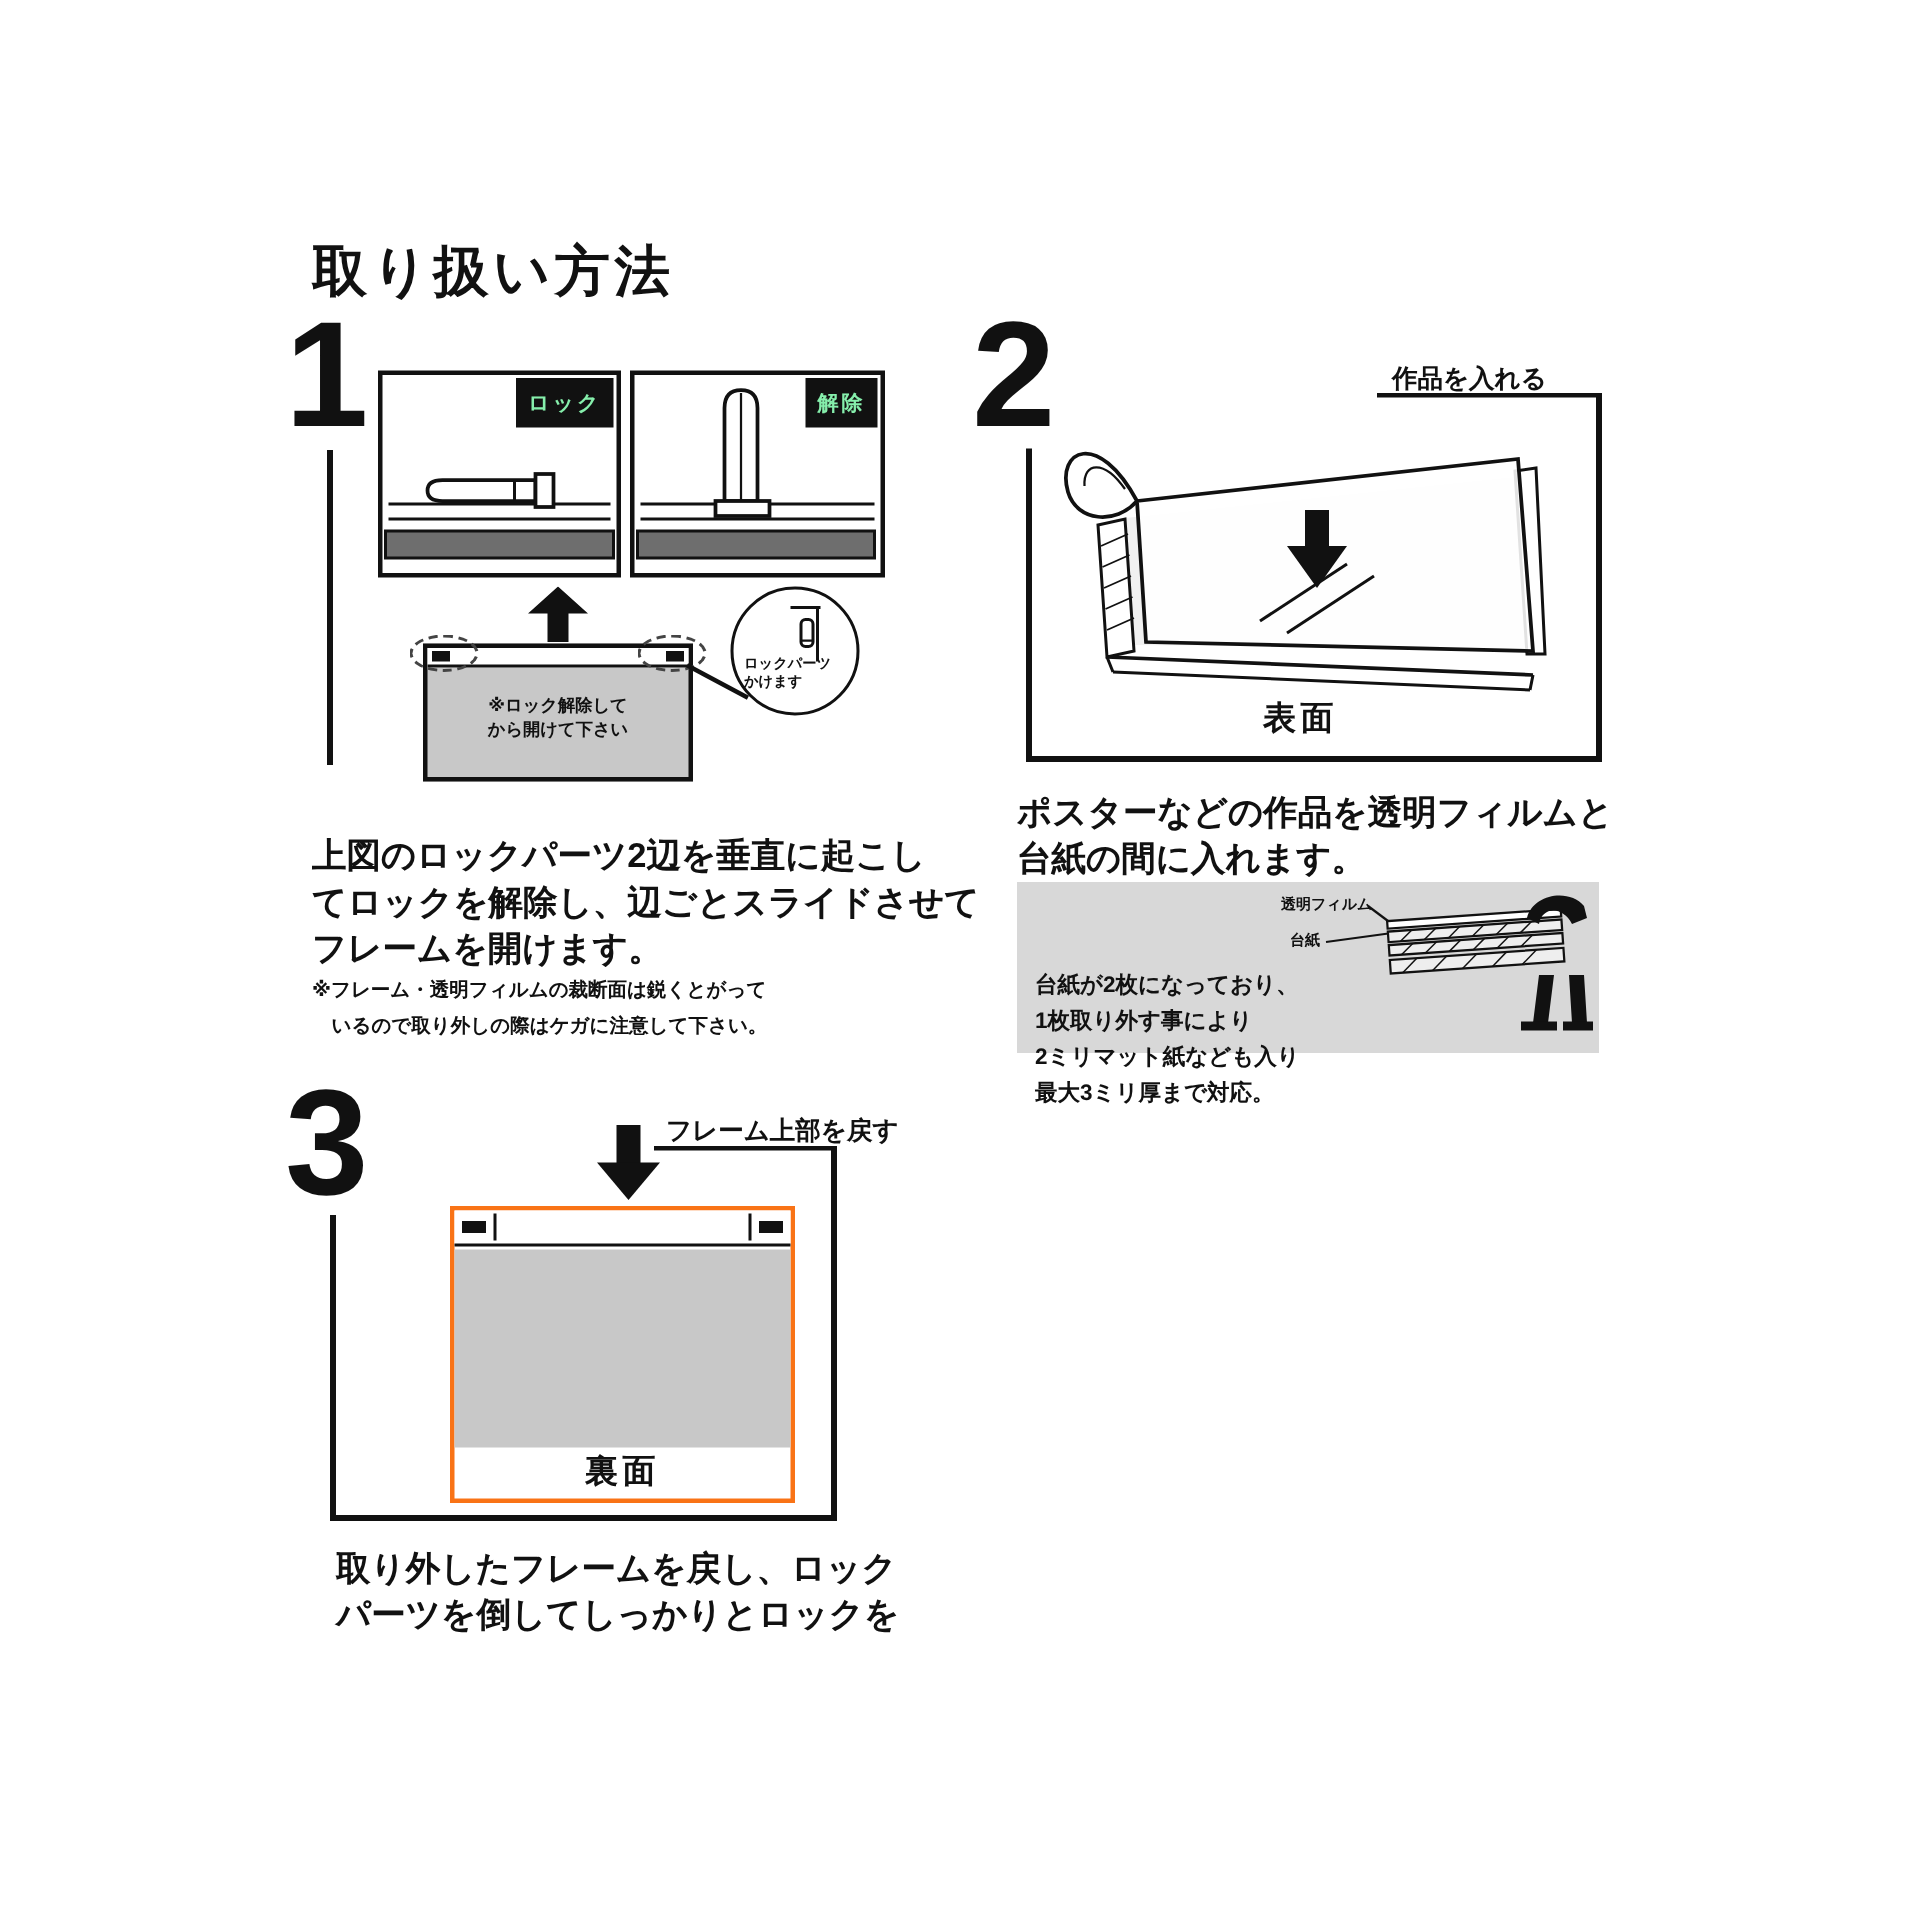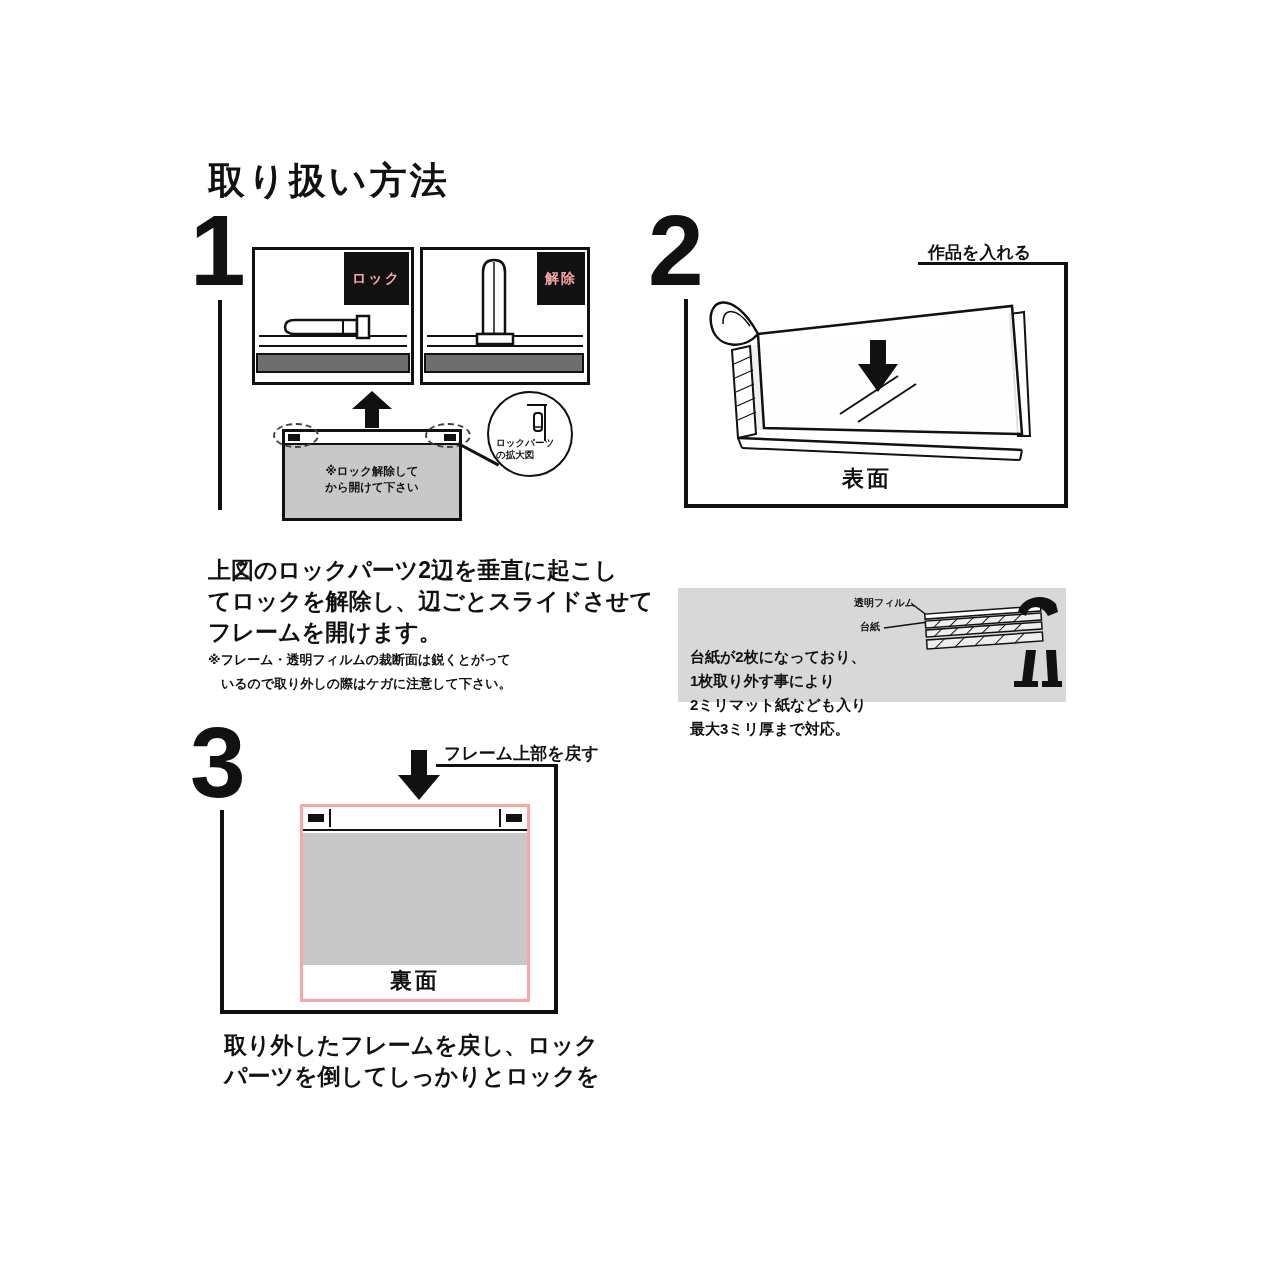--- a/index.html
+++ b/index.html
@@ -6,22 +6,22 @@
   html,body { background:#ffffff; }
   .canvas {
     position:relative; width:1280px; height:1096px; background:#fff;
     font-family:"Liberation Sans","DejaVu Sans",sans-serif; color:#111; overflow:hidden;
   }
   .abs { position:absolute; }
   .line { position:absolute; background:#111; }
   .title { font-size:37px; font-weight:900; letter-spacing:3px; }
   .stepnum { font-size:100px; font-weight:900; line-height:0.85; letter-spacing:-4px; }
   .panel { position:absolute; border:3px solid #111; background:#fff; }
-  .taglabel { position:absolute; background:#111; color:#fca5a5; font-size:14px; font-weight:700;
-              padding:18px 8px; letter-spacing:2px; line-height:1.2; }
+  .taglabel { position:absolute; background:#111; color:#86efac; font-size:14px; font-weight:700;
+              padding:8px 8px; letter-spacing:2px; line-height:1.2; }
   .bodytext { font-size:23px; font-weight:700; line-height:31px; white-space:pre-line; }
   .notetext { font-size:13px; font-weight:700; line-height:24px; white-space:pre-line; }
   .smalllabel { font-size:17px; font-weight:700;text-align:center; }
   .tinytext { font-size:11.5px; font-weight:700; white-space:pre-line; line-height:1.35; text-align:center; }
   .facelabel { font-size:22px; font-weight:900; letter-spacing:3px; }
   .infotext { font-size:15px; font-weight:700; line-height:24px; white-space:pre-line; }
   .microtext { font-size:10px; font-weight:700; }
   .dashellipse { position:absolute; width:46px; height:25px; border:2px dashed #444; border-radius:50%; }
   .frametop { position:absolute; border:3px solid #111; background:#c8c8c8; }
   .topbar { position:absolute; left:0; right:0; top:0; height:13px; background:#fff; border-bottom:2px solid #111; }
@@ -79,21 +79,21 @@
 
   <div class="line" style="left:458px; top:442px; width:46px; height:3px; transform:rotate(28deg); transform-origin:left center;"></div>
   <div class="abs" style="left:487px; top:391px; width:86px; height:86px; border:2.5px solid #111; border-radius:50%; background:#fff;">
     <svg class="abs" style="left:0; top:0;" width="81" height="81" viewBox="0 0 81 81">
       <line x1="38" y1="12" x2="58" y2="12" stroke="#111" stroke-width="2"></line>
       <line x1="56" y1="12" x2="56" y2="48" stroke="#111" stroke-width="2"></line>
       <rect x="45" y="20" width="8" height="18" rx="3" fill="#fff" stroke="#111" stroke-width="2"></rect>
       <line x1="45" y1="34" x2="53" y2="34" stroke="#111" stroke-width="1.5"></line>
     </svg>
     <div class="abs microtext" style="left:7px; top:44px; font-size:9.5px; white-space:pre-line; line-height:1.3;">ロックパーツ
-の拡大図</div>
+かけます</div>
   </div>
 
   <div class="abs bodytext" style="left:208px; top:555px;">上図のロックパーツ2辺を垂直に起こし
 てロックを解除し、辺ごとスライドさせて
 フレームを開けます。</div>
   <div class="abs notetext" style="left:208px; top:648px;">※フレーム・透明フィルムの裁断面は鋭くとがって
 　いるので取り外しの際はケガに注意して下さい。</div>
 
   <div class="abs stepnum" style="left:648px; top:208px;">2</div>
   <div class="abs smalllabel" style="left:928px; top:241px;">作品を入れる</div>
@@ -127,20 +127,22 @@
 
     <rect x="178" y="76" width="16" height="26" fill="#111"></rect>
     <polygon points="166,100 206,100 186,128" fill="#111"></polygon>
 
     <line x1="148" y1="150" x2="206" y2="112" stroke="#111" stroke-width="2"></line>
     <line x1="166" y1="158" x2="224" y2="120" stroke="#111" stroke-width="2"></line>
   </svg>
 
   <div class="abs facelabel" style="left:842px; top:464px;">表面</div>
 
+  <div class="abs bodytext" style="left:678px; top:526px;">ポスターなどの作品を透明フィルムと
+台紙の間に入れます。</div>
 
   <div class="abs" style="left:678px; top:588px; width:388px; height:114px; background:#d8d8d8;">
     <div class="abs infotext" style="left:12px; top:9px;margin-top:48px;">台紙が2枚になっており、
 1枚取り外す事により
 2ミリマット紙なども入り
 最大3ミリ厚まで対応。</div>
     <div class="abs" style="left:172px; top:2px; width:212px; height:110px;">
       <div class="abs microtext" style="left:4px; top:6px;">透明フィルム</div>
       <div class="abs microtext" style="left:10px; top:30px;">台紙</div>
       <svg class="abs" style="left:0; top:0;" width="212" height="110" viewBox="0 0 212 110">
@@ -187,21 +189,21 @@
   <div class="line" style="left:436px; top:764px; width:122px; height:3px;"></div>
   <div class="line" style="left:554px; top:764px; width:4px; height:250px;"></div>
   <div class="line" style="left:220px; top:810px; width:4px; height:204px;"></div>
   <div class="line" style="left:220px; top:1010px; width:338px; height:4px;"></div>
 
   <svg class="abs" style="left:398px; top:750px;" width="42" height="50" viewBox="0 0 42 50">
     <rect x="13" y="0" width="16" height="27" fill="#111"></rect>
     <polygon points="0,25 42,25 21,50" fill="#111"></polygon>
   </svg>
 
-  <div class="abs" style="left:300px; top:804px; width:230px; height:198px; border:3px solid #fca5a5; background:#fff;">
+  <div class="abs" style="left:300px; top:804px; width:230px; height:198px; border:3px solid #f97316; background:#fff;">
     <div class="abs" style="left:0; right:0; top:0; height:24px; background:#fff; border-bottom:2.5px solid #111;">
       <div class="lockmark" style="left:5px; top:7px; width:16px; height:8px;"></div>
       <div class="lockmark" style="right:5px; top:7px; width:16px; height:8px;"></div>
       <div class="lockmark" style="left:26px; top:2px; width:2px; height:18px;"></div>
       <div class="lockmark" style="right:26px; top:2px; width:2px; height:18px;"></div>
     </div>
     <div class="abs" style="left:0; right:0; top:26px; bottom:34px; background:#c8c8c8;"></div>
     <div class="abs facelabel" style="left:0; right:0; bottom:3px; text-align:center;">裏面</div>
   </div>
 

